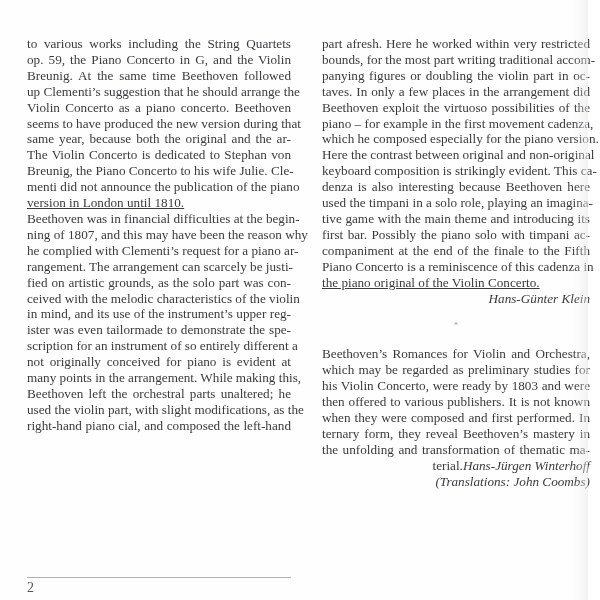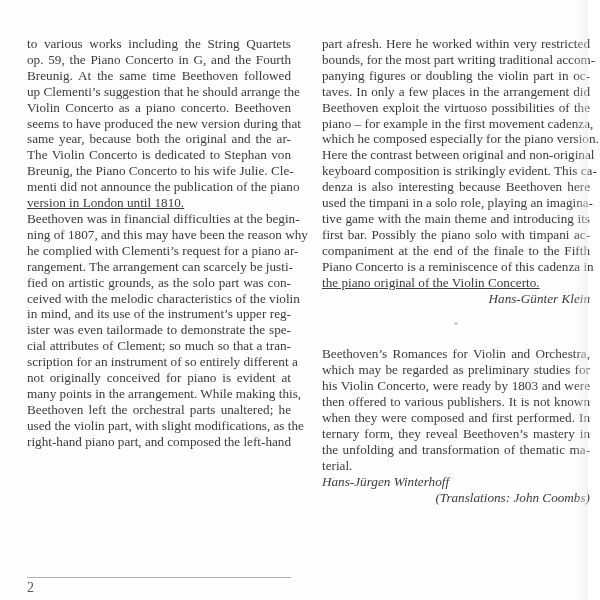--- a/index.html
+++ b/index.html
@@ -5,61 +5,60 @@
   html, body { margin:0; padding:0; background:#ffffff; }
   body { width:600px; height:600px; position:relative; overflow:hidden; }
   .page { position:absolute; left:0; top:0; width:588px; height:600px; background:#fefefe; }
   .col { position:absolute; font-family:"Liberation Serif", serif; font-size:13.2px; line-height:15.9px; color:#3a3a40; }
   .col .line { display:block; white-space:nowrap; text-align:justify; text-align-last:justify; }
   .col .line.last { text-align-last:left;text-decoration:underline; }
   .left { left:27px; top:36px; width:264px; }
   .right { left:322px; top:36px; width:268px; }
   .sig { display:block; text-align:right; font-style:italic; white-space:nowrap; }
   .sep { display:block; text-align:center; height:40px; line-height:40px; color:#999; font-size:8px; }
-  .inline-sig { display:flex; justify-content:center; white-space:nowrap;flex-direction:column; }
+  .inline-sig { display:flex; justify-content:flex-end; white-space:nowrap; }
   .inline-sig i { font-style:italic; }
   .rule { position:absolute; left:27px; top:577px; width:264px; height:1px; background:#b0b0b0; }
   .pagenum { position:absolute; left:27px; top:580px; font-family:"Liberation Serif", serif; font-size:14px; color:#555; }
   .edge-shadow { position:absolute; right:0; top:0; width:14px; height:600px; background:linear-gradient(to right, rgba(255,255,255,0), rgba(235,235,235,0.6)); }
 </style>
 </head>
 <body>
 
 <div class="page">
 
   <div class="col left">
     <div id="l-p1">
         <span class="line">to various works including the String Quartets</span>
-        <span class="line">op. 59, the Piano Concerto in G, and the Fourth</span>
+        <span class="line">op. 59, the Piano Concerto in G, and the Violin</span>
         <span class="line">Breunig. At the same time Beethoven followed</span>
         <span class="line">up Clementi’s suggestion that he should arrange the</span>
         <span class="line">Violin Concerto as a piano concerto. Beethoven</span>
         <span class="line">seems to have produced the new version during that</span>
         <span class="line">same year, because both the original and the ar-</span>
         <span class="line">The Violin Concerto is dedicated to Stephan von</span>
         <span class="line">Breunig, the Piano Concerto to his wife Julie. Cle-</span>
         <span class="line">menti did not announce the publication of the piano</span>
         <span class="line last">version in London until 1810.</span>
       </div>
     <div id="l-p2">
         <span class="line">Beethoven was in financial difficulties at the begin-</span>
         <span class="line">ning of 1807, and this may have been the reason why</span>
         <span class="line">he complied with Clementi’s request for a piano ar-</span>
         <span class="line">rangement. The arrangement can scarcely be justi-</span>
         <span class="line">fied on artistic grounds, as the solo part was con-</span>
         <span class="line">ceived with the melodic characteristics of the violin</span>
         <span class="line">in mind, and its use of the instrument’s upper reg-</span>
         <span class="line">ister was even tailormade to demonstrate the spe-</span>
-        <span class="line">cial attributes of Clement; so much so that a tran-</span>
         <span class="line">scription for an instrument of so entirely different a</span>
         <span class="line">not originally conceived for piano is evident at</span>
         <span class="line">many points in the arrangement. While making this,</span>
         <span class="line">Beethoven left the orchestral parts unaltered; he</span>
         <span class="line">used the violin part, with slight modifications, as the</span>
-        <span class="line">right-hand piano part, and composed the left-hand</span>
+        <span class="line">right-hand piano cial, and composed the left-hand</span>
       </div>
   </div>
 
   <div class="col right">
     <div id="r-p1">
         <span class="line">part afresh. Here he worked within very restricted</span>
         <span class="line">bounds, for the most part writing traditional accom-</span>
         <span class="line">panying figures or doubling the violin part in oc-</span>
         <span class="line">taves. In only a few places in the arrangement did</span>
         <span class="line">Beethoven exploit the virtuoso possibilities of the</span>

